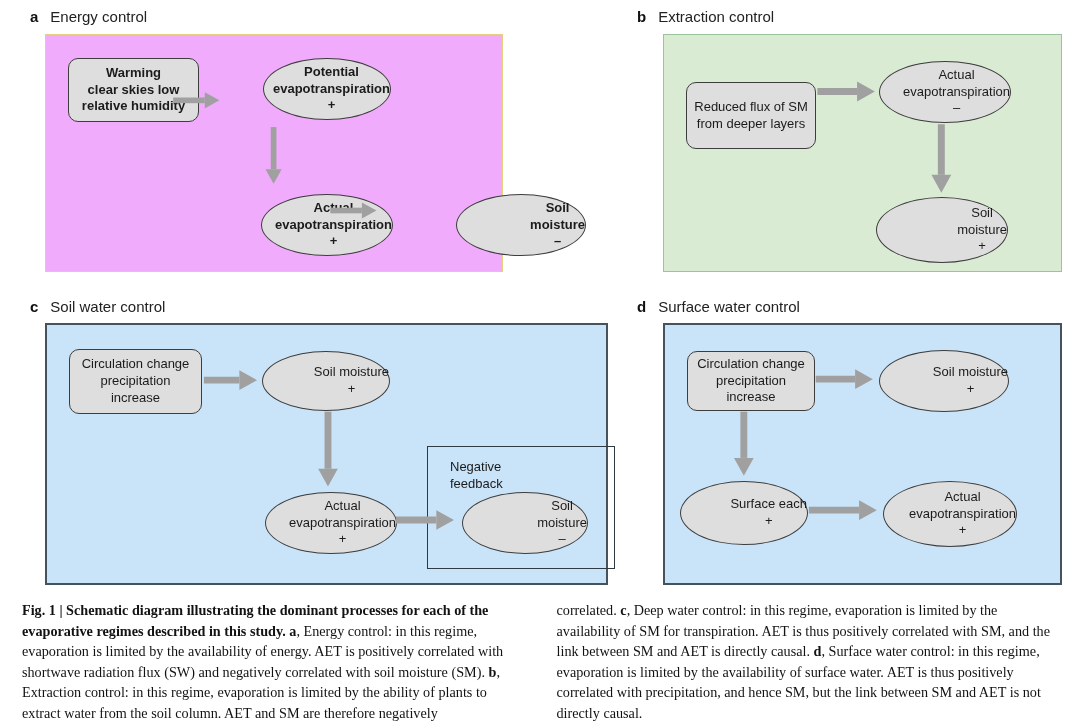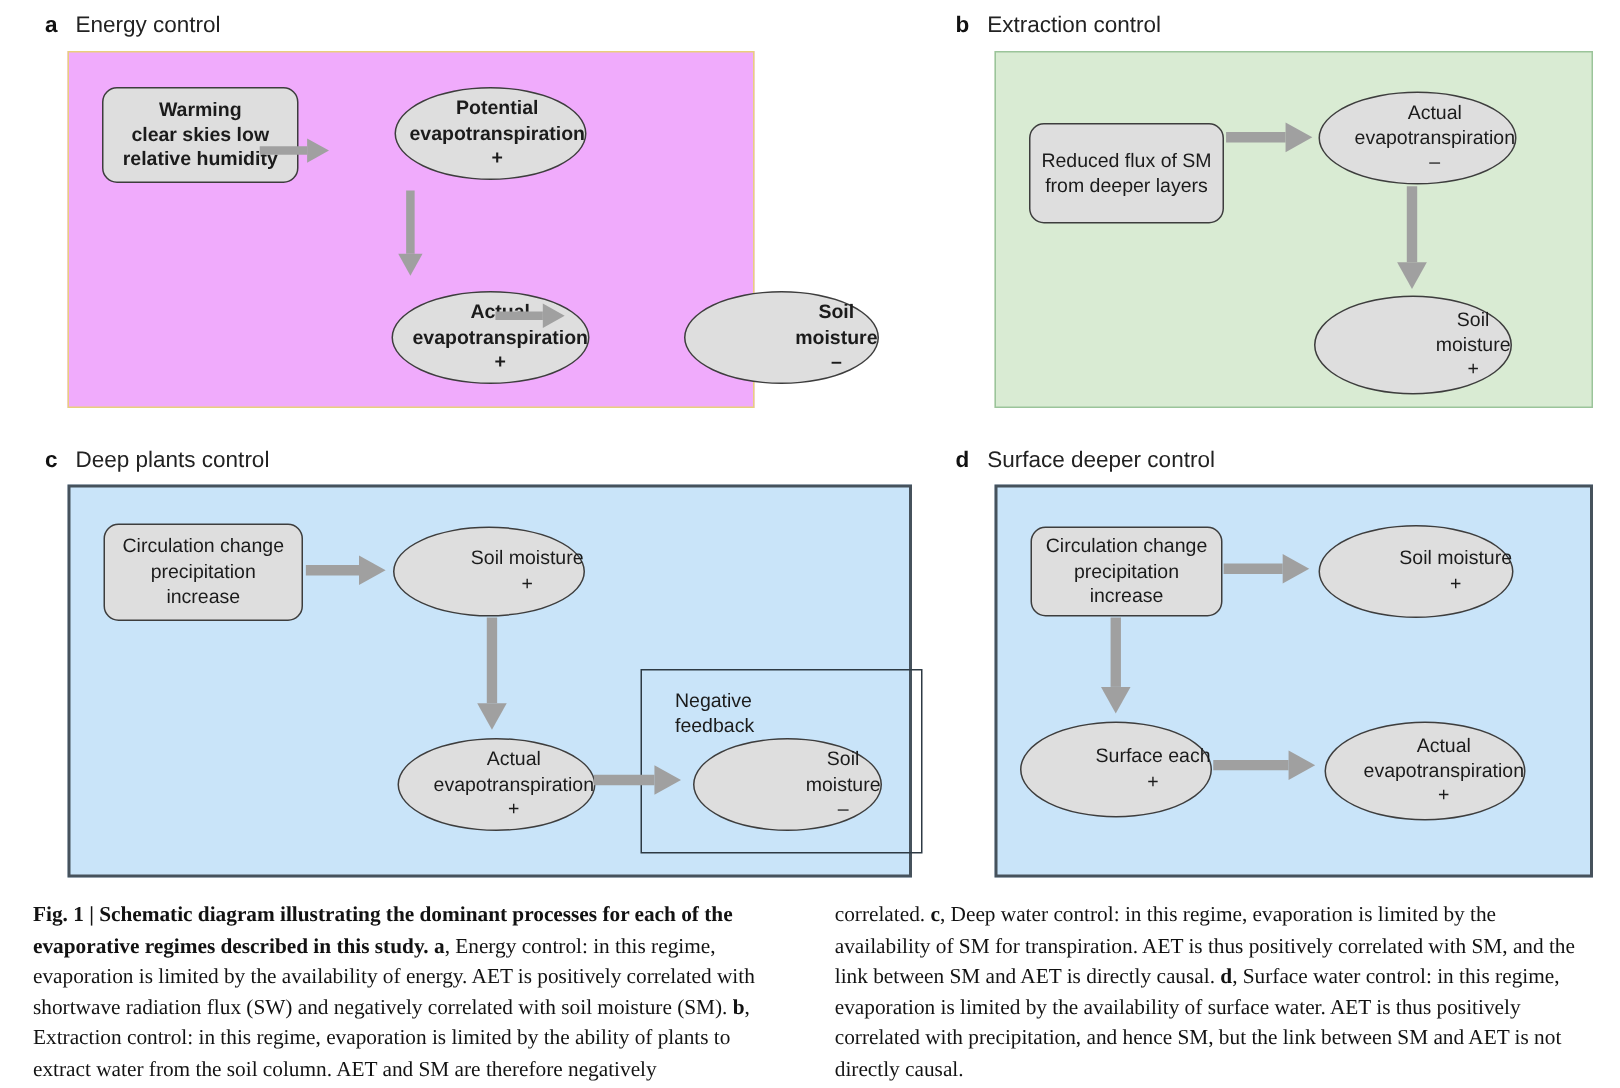--- a/index.html
+++ b/index.html
@@ -45,25 +45,25 @@
 <div class="panel-header" style="left:30px;top:8px;">
   <span class="plabel">a</span>
   <span class="ptitle">Energy control</span>
 </div>
 <div class="panel-header" style="left:637px;top:8px;">
   <span class="plabel">b</span>
   <span class="ptitle">Extraction control</span>
 </div>
 <div class="panel-header" style="left:30px;top:298px;">
   <span class="plabel">c</span>
-  <span class="ptitle">Deep plants control</span>
+  <span class="ptitle">Soil water control</span>
 </div>
 <div class="panel-header" style="left:637px;top:298px;">
   <span class="plabel">d</span>
-  <span class="ptitle">Surface deeper control</span>
+  <span class="ptitle">Surface water control</span>
 </div>
 
 <div class="panel panel-a">
   <svg class="arrows" viewBox="0 0 563 238">
     <g>
       <line x1="157" y1="54" x2="196" y2="54" stroke="#A0A0A0" stroke-width="7"></line>
       <polygon points="196,44 214,54 196,64" fill="#A0A0A0"></polygon>
     </g>
     <g>
       <line x1="281" y1="87" x2="281" y2="139" stroke="#A0A0A0" stroke-width="7"></line>

